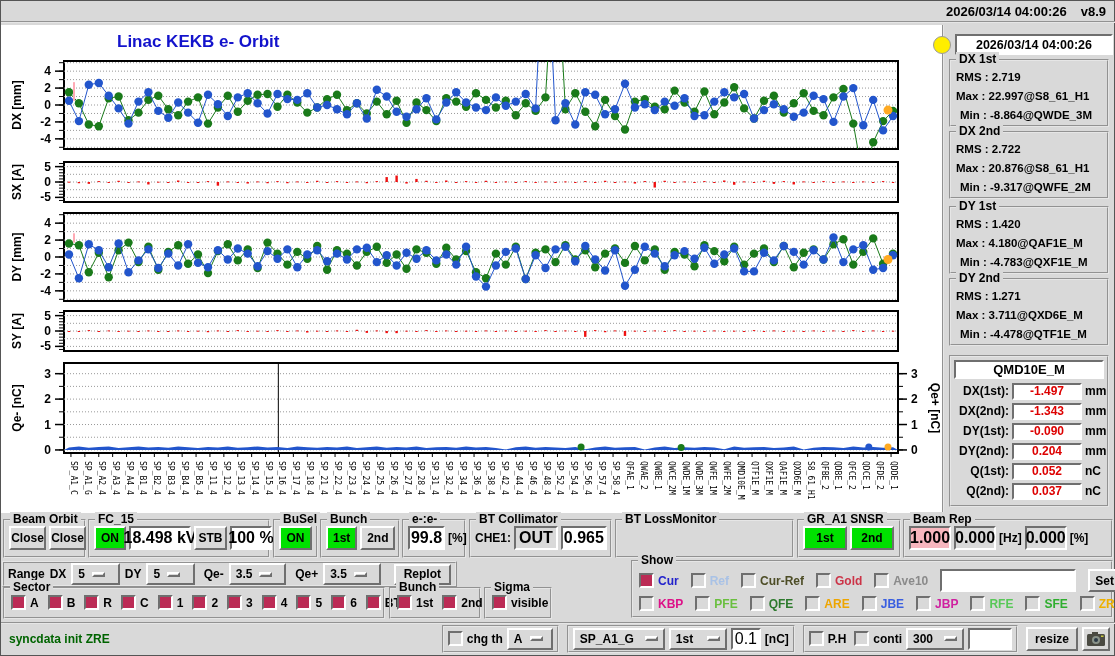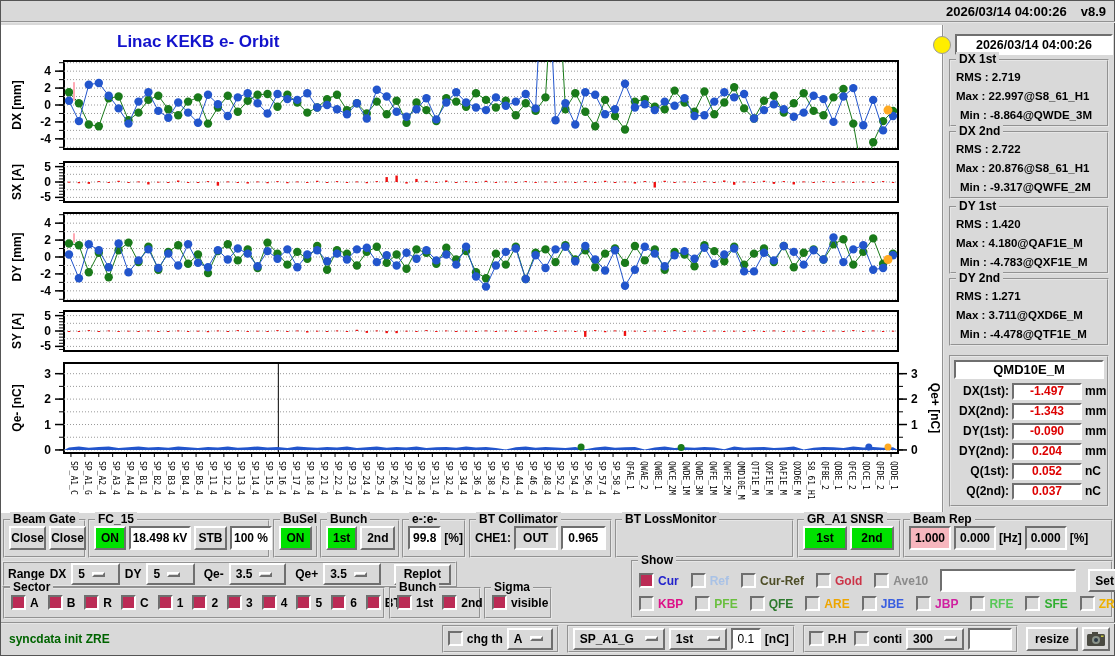--- a/index.html
+++ b/index.html
@@ -1,20 +1,20 @@
 <!DOCTYPE html>
 <html><head>
 <meta charset="utf-8">
 <style>
   html,body{margin:0;padding:0;}
   body{width:1115px;height:656px;background:#d9d9d9;font-family:"Liberation Sans",sans-serif;position:relative;overflow:hidden;-webkit-font-smoothing:none;}
   #win{position:absolute;inset:0;border:1px solid #555;box-sizing:border-box;}
   .btn{border:2px solid;border-color:#ffffff #6f6f6f #6f6f6f #ffffff;background:#d9d9d9;font-weight:700;font-size:12px;text-align:center;display:flex;align-items:center;justify-content:center;height:24px;box-sizing:border-box;cursor:default;white-space:nowrap;padding:0 5px;}
   .btn.green{background:#00e100;}
-  .entry{border:2px solid;border-color:#6f6f6f #ffffff #ffffff #6f6f6f;background:#ffffff;font-weight:700;font-size:12px;display:flex;align-items:center;justify-content:center;height:24px;box-sizing:border-box;white-space:nowrap;padding:0 3px;}
+  .entry{border:2px solid;border-color:#6f6f6f #ffffff #ffffff #6f6f6f;background:#ffffff;font-weight:700;font-size:16px;display:flex;align-items:center;justify-content:center;height:24px;box-sizing:border-box;white-space:nowrap;padding:0 3px;}
   .entry.gray{background:#d9d9d9;}
   .entry.pink{background:#f7b6be;}
   .groupbox{position:absolute;border:2px groove #e6e6e6;box-sizing:border-box;}
   .gtitle{position:absolute;top:-9px;left:5px;background:#d9d9d9;font-weight:700;font-size:12px;padding:0 3px;line-height:14px;white-space:nowrap;}
   .grow{display:flex;align-items:center;gap:3px;padding:5px 4px 2px 4px;}
   .lbl{font-weight:700;font-size:12px;white-space:nowrap;}
   .opt{border:2px solid;border-color:#ffffff #6f6f6f #6f6f6f #ffffff;background:#d9d9d9;height:22px;display:flex;align-items:center;padding:0 5px;gap:7px;box-sizing:border-box;font-weight:700;font-size:12px;}
   .dash{width:13px;height:5px;border:2px solid;border-color:#ffffff #6f6f6f #6f6f6f #ffffff;background:#d9d9d9;box-sizing:border-box;flex:0 0 auto;}
   .ck{display:inline-flex;align-items:center;gap:4px;white-space:nowrap;}
   .cb{width:11px;height:11px;border:2px solid;border-color:#6f6f6f #ffffff #ffffff #6f6f6f;background:#d9d9d9;box-sizing:content-box;flex:0 0 auto;}
@@ -954,21 +954,21 @@
     <div class="mrow">
           <span class="mlabel">Q(2nd):</span>
           <span class="mval entry">0.037</span>
           <span class="munit">nC</span>
         </div>
   </div>
 </div>
 
 <div id="controls-row1">
   <div class="groupbox" style="left:2px;width:83px;">
-    <div class="gtitle">Beam Gate</div>
+    <div class="gtitle">Beam Orbit</div>
     <div class="grow">
       <div class="btn" style="width:37px;">Close</div>
       <div class="btn" style="width:37px;">Close</div>
     </div>
   </div>
   <div class="groupbox" style="left:87px;width:182px;">
     <div class="gtitle">FC_15</div>
     <div class="grow">
       <div class="btn green" style="width:33px;">ON</div>
       <div class="entry" style="width:62px;">18.498 kV</div>

